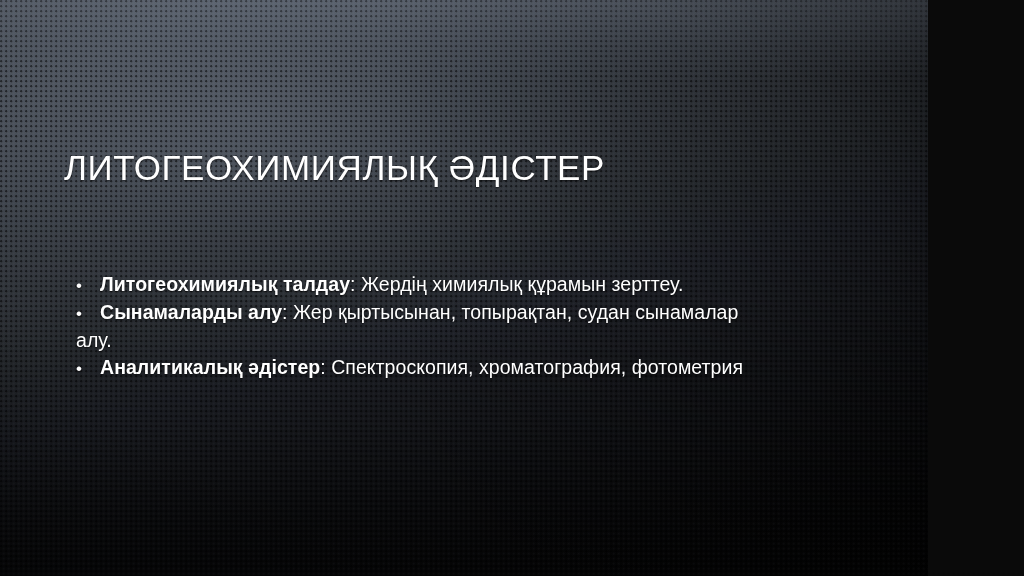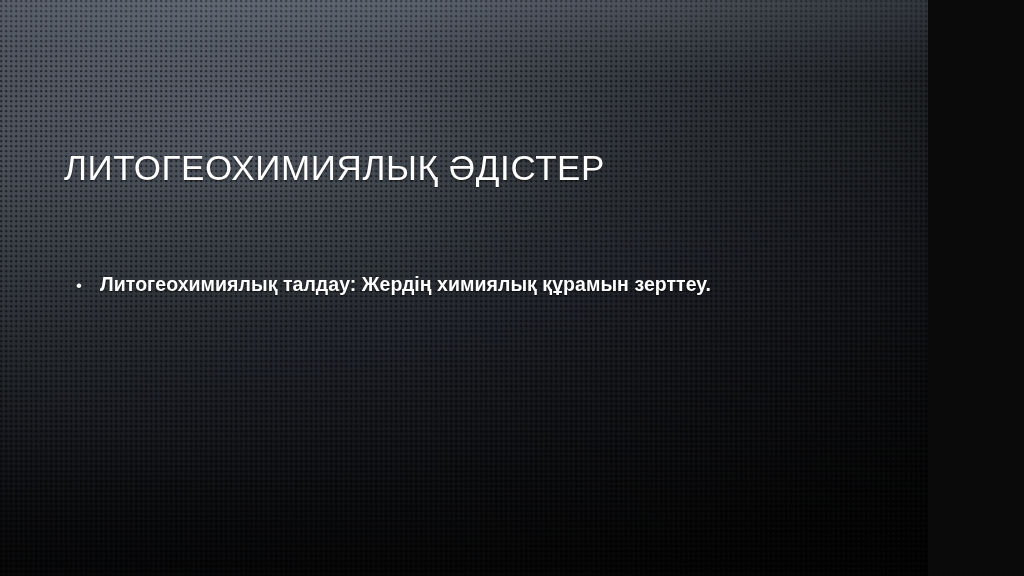--- a/index.html
+++ b/index.html
@@ -155,21 +155,21 @@
     line-height: 27px;
     vertical-align: baseline;
   }
 
   .bullet-line .lead {
     font-weight: 700;
     margin-left: 18px;
   }
 
   .bullet-line .rest {
-    font-weight: 700;
+    font-weight: 400;
     text-align: center;
   }
 </style>
 </head>
 <body>
 
 <div class="slide">
 
   <div class="bg-base"></div>
   <div class="bg-glow"></div>
@@ -182,18 +182,24 @@
   <div class="content">
 
     <div class="slide-title">ЛИТОГЕОХИМИЯЛЫҚ ӘДІСТЕР</div>
 
     <div class="body-block">
 
       <div class="bullet-line">
         <span class="marker">•</span><span class="lead">Литогеохимиялық талдау</span><span class="rest">: Жердің химиялық құрамын зерттеу.</span>
       </div>
 
-
+      <div class="bullet-line">
+        <span class="marker">•</span><span class="lead">Сынамаларды алу</span><span class="rest">: Жер қыртысынан, топырақтан, судан сынамалар алу.</span>
+      </div>
+
+      <div class="bullet-line">
+        <span class="marker">•</span><span class="lead">Аналитикалық әдістер</span><span class="rest">: Спектроскопия, хроматография, фотометрия</span>
+      </div>
 
     </div>
 
   </div>
 </div>
 
 </body></html>

